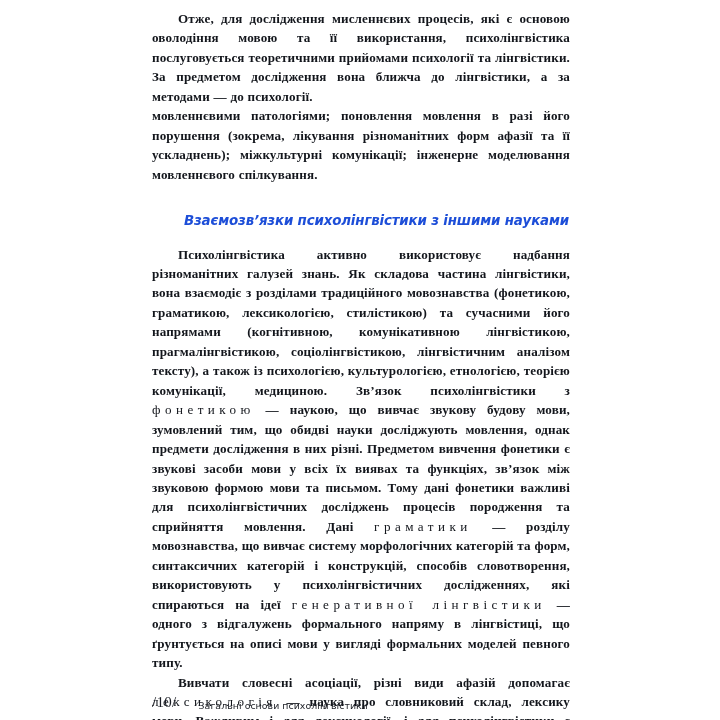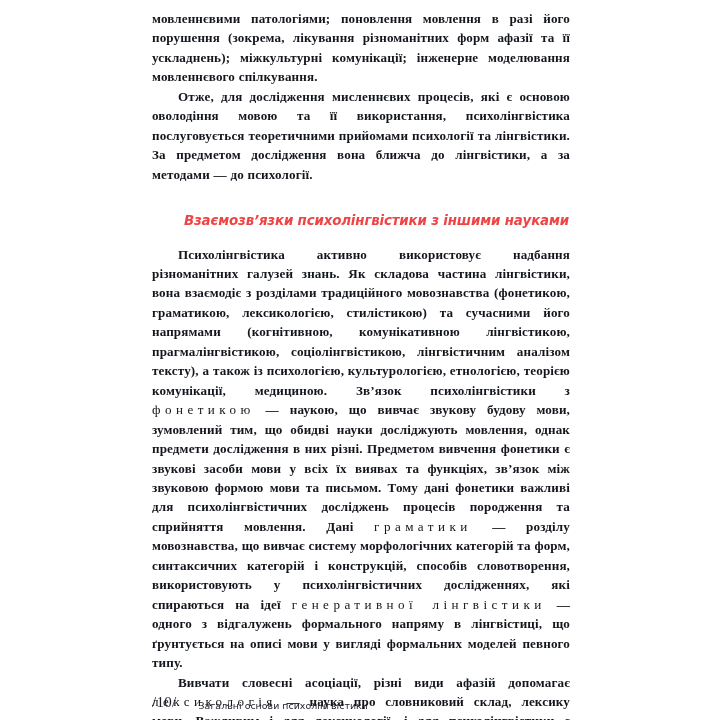--- a/index.html
+++ b/index.html
@@ -48,21 +48,21 @@
 
   
   #section-heading {
     margin: 0;
     font-family: "DejaVu Sans", "Liberation Sans", sans-serif;
     font-style: italic;
     font-weight: 700;
     font-size: 13.4px;
     line-height: 19.45px;
     letter-spacing: -0.012em;
-    color: #ef4444;
+    color: #1d4ed8;
     text-align: right;
     padding-right: 1px;
   }
 
   .heading-gap-before { height: 27px; }
   .heading-gap-after  { height: 14px; }
 
   
   .spaced {
     letter-spacing: 0.34em;
@@ -99,23 +99,23 @@
     white-space: nowrap;
   }
 </style>
 </head>
 <body>
 
 <div id="page" style="background: rgb(255, 255, 255); color: rgb(19, 22, 28);">
 
   <div id="text-column">
 
+    <p class="para indent" id="para-2"><span>Отже, для дослідження мисленнєвих процесів, які є основою оволодіння мовою та її використання, психолінгвістика послуговується теоретичними прийомами психології та лінгвістики. За предметом дослідження вона ближча до лінгвістики, а за методами — до психології.</span></p>
+
     <p class="para" id="para-1"><span>мовленнєвими патологіями; поновлення мовлення в разі його порушення (зокрема, лікування різноманітних форм афазії та її ускладнень); міжкультурні комунікації; інженерне моделювання мовленнєвого спілкування.</span></p>
-
-    <p class="para indent" id="para-2"><span>Отже, для дослідження мисленнєвих процесів, які є основою оволодіння мовою та її використання, психолінгвістика послуговується теоретичними прийомами психології та лінгвістики. За предметом дослідження вона ближча до лінгвістики, а за методами — до психології.</span></p>
 
     <div class="heading-gap-before"></div>
 
     <h2 id="section-heading">Взаємозв’язки психолінгвістики з іншими науками</h2>
 
     <div class="heading-gap-after"></div>
 
     <p class="para indent" id="para-3"><span>Психолінгвістика активно використовує надбання різноманітних галузей знань. Як складова частина лінгвістики, вона взаємодіє з розділами традиційного мовознавства (фонетикою, граматикою, лексикологією, стилістикою) та сучасними його напрямами (когнітивною, комунікативною лінгвістикою, прагмалінгвістикою, соціолінгвістикою, лінгвістичним аналізом тексту), а також із психологією, культурологією, етнологією, теорією комунікації, медициною. Зв’язок психолінгвістики з </span><span class="spaced">фонетикою</span><span> — наукою, що вивчає звукову будову мови, зумовлений тим, що обидві науки досліджують мовлення, однак предмети дослідження в них різні. Предметом вивчення фонетики є звукові засоби мови у всіх їх виявах та функціях, зв’язок між звуковою формою мови та письмом. Тому дані фонетики важливі для психолінгвістичних досліджень процесів породження та сприйняття мовлення. Дані </span><span class="spaced">граматики</span><span> — розділу мовознавства, що вивчає систему морфологічних категорій та форм, синтаксичних категорій і конструкцій, способів словотворення, використовують у психолінгвістичних дослідженнях, які спираються на ідеї </span><span class="spaced">генеративної лінгвістики</span><span> — одного з відгалужень формального напряму в лінгвістиці, що ґрунтується на описі мови у вигляді формальних моделей певного типу.</span></p>
 
     <p class="para indent" id="para-4"><span>Вивчати словесні асоціації, різні види афазій допомагає </span><span class="spaced">лексикологія</span><span> — наука про словниковий склад, лексику мови. Важливим і для лексикології, і для психолінгвістики є дослідження лексиконів конкретних мов у їх співвідношеннях з дійсністю. У словах, їхніх значеннях безпосередньо закріплений життєвий досвід соціуму в певну епоху. У зв’язку із цим такі проблеми, як співвідношення лексики та культури, лінгвіс-</span></p>

